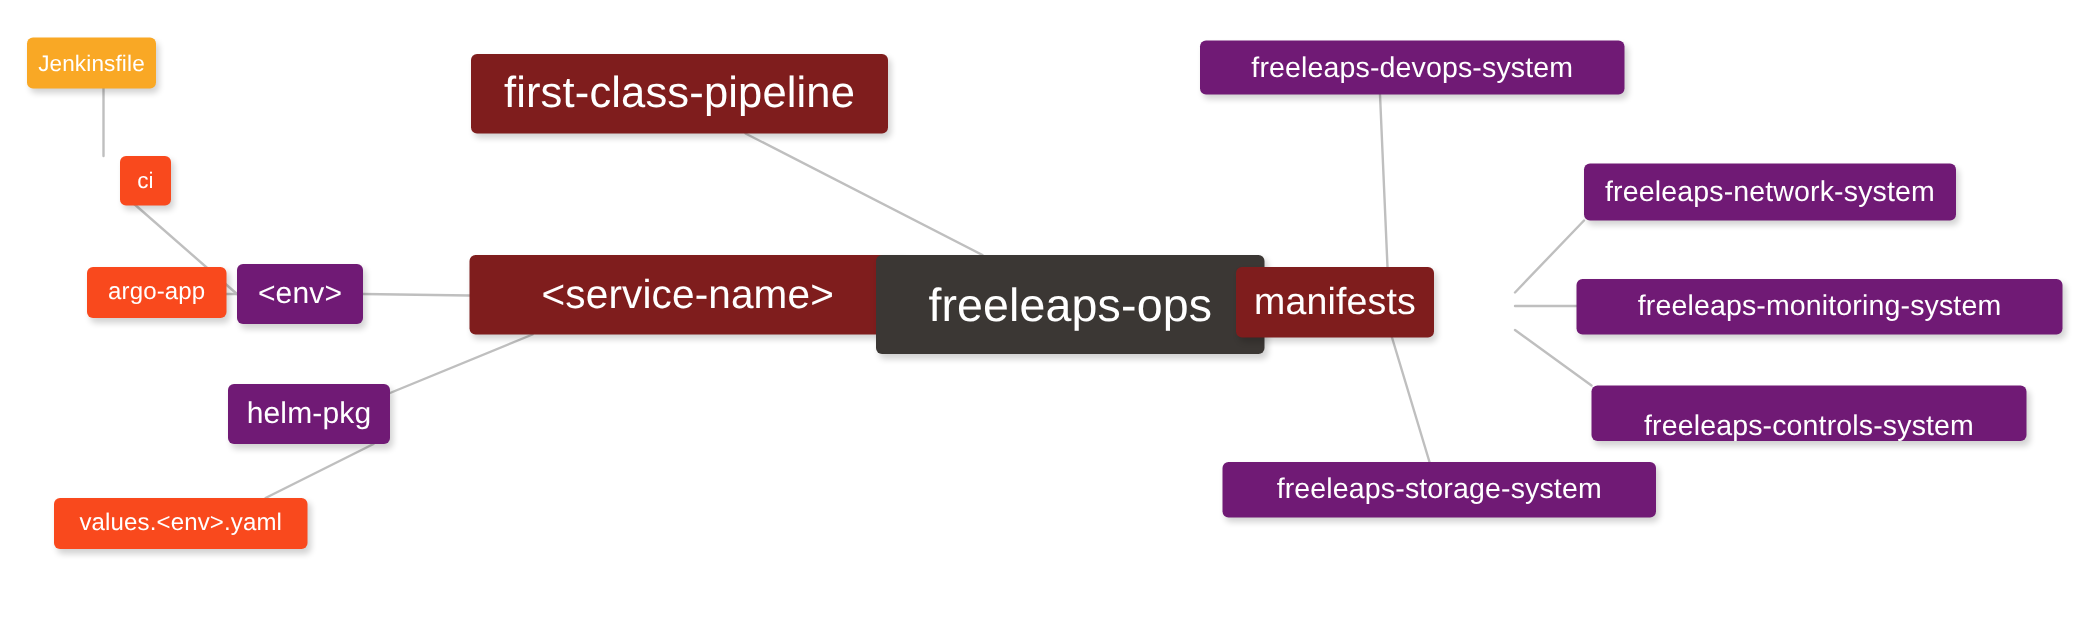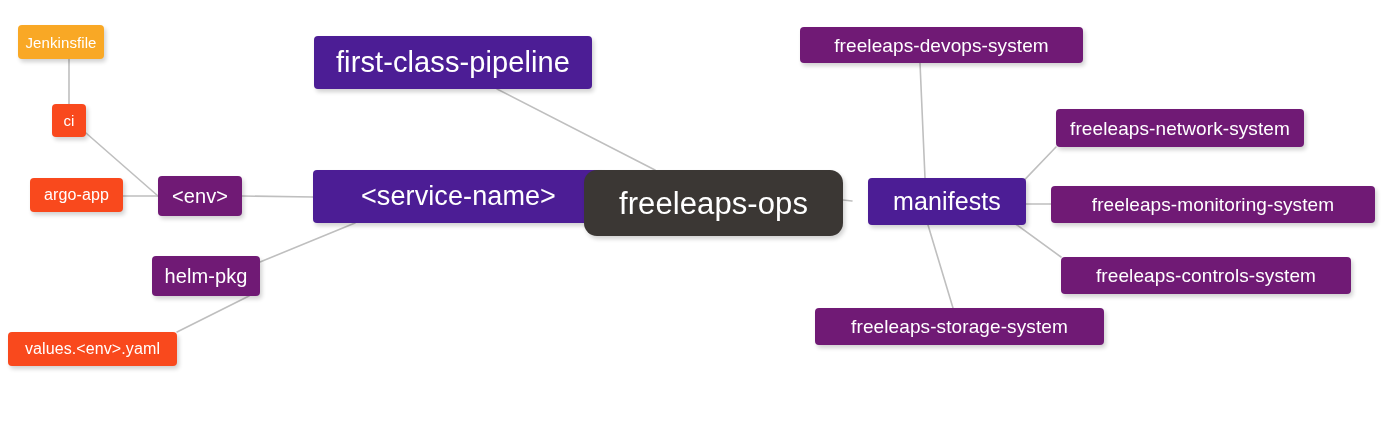--- a/index.html
+++ b/index.html
@@ -38,25 +38,25 @@
     white-space: nowrap;
     letter-spacing: 0.1px;
     box-shadow: 2px 3px 4px rgba(0,0,0,0.18);
     user-select: none;
   }
   .node-label {
     display: block;
     line-height: 1;
   }
   
-  .c-root  { background: #3b3734; border-radius: 13px; }
-  .c-blue  { background: #4c1d95; }
+  .c-root  { background: #3b3734; }
+  .c-blue  { background: #7f1d1d; }
   .c-green { background: #701a75; }
   .c-orange{ background: #f9a825; }
-  .c-red   { background: #f9491d; }
+  .c-red   { background: #f9491d; margin-left: 28px; }
 </style>
 </head>
 <body>
 
 <div id="mindmap-canvas">
 
   <svg id="edge-layer" viewBox="0 0 1390 421" xmlns="http://www.w3.org/2000/svg">
       <polyline points="69,59 69,104" fill="none" stroke="#bfbfbf" stroke-width="1.6" stroke-linecap="round"></polyline>
       <polyline points="86,133 158,196" fill="none" stroke="#bfbfbf" stroke-width="1.6" stroke-linecap="round"></polyline>
       <polyline points="123,196 158,196" fill="none" stroke="#bfbfbf" stroke-width="1.6" stroke-linecap="round"></polyline>
@@ -94,33 +94,33 @@
       </div>
       <div class="node c-blue" style="left: 314px; top: 36px; width: 278px; height: 53px; font-size: 29px;">
         <span class="node-label">first-class-pipeline</span>
       </div>
       <div class="node c-blue" style="left: 313px; top: 170px; width: 291px; height: 53px; font-size: 27px;">
         <span class="node-label">&lt;service-name&gt;</span>
       </div>
       <div class="node c-root" style="left: 584px; top: 170px; width: 259px; height: 66px; font-size: 31px;">
         <span class="node-label">freeleaps-ops</span>
       </div>
-      <div class="node c-blue" style="left: 868px; top: 178px; width: 158px; height: 47px; font-size: 25px;">
+      <div class="node c-blue" style="left: 824px; top: 178px; width: 132px; height: 47px; font-size: 25px;">
         <span class="node-label">manifests</span>
       </div>
       <div class="node c-green" style="left: 800px; top: 27px; width: 283px; height: 36px; font-size: 19px;">
         <span class="node-label">freeleaps-devops-system</span>
       </div>
       <div class="node c-green" style="left: 1056px; top: 109px; width: 248px; height: 38px; font-size: 19px;">
         <span class="node-label">freeleaps-network-system</span>
       </div>
       <div class="node c-green" style="left: 1051px; top: 186px; width: 324px; height: 37px; font-size: 19px;">
         <span class="node-label">freeleaps-monitoring-system</span>
       </div>
-      <div class="node c-green" style="left: 1061px; top: 257px; width: 290px; height: 37px; font-size: 19px;">
+      <div class="node c-green" style="left: 1061px; top: 257px; width: 290px; height: 37px; font-size: 19px; align-items: flex-end;">
         <span class="node-label">freeleaps-controls-system</span>
       </div>
       <div class="node c-green" style="left: 815px; top: 308px; width: 289px; height: 37px; font-size: 19px; justify-content: center;">
         <span class="node-label">freeleaps-storage-system</span>
       </div>
     </div>
 
 </div>
 
 </body></html>

